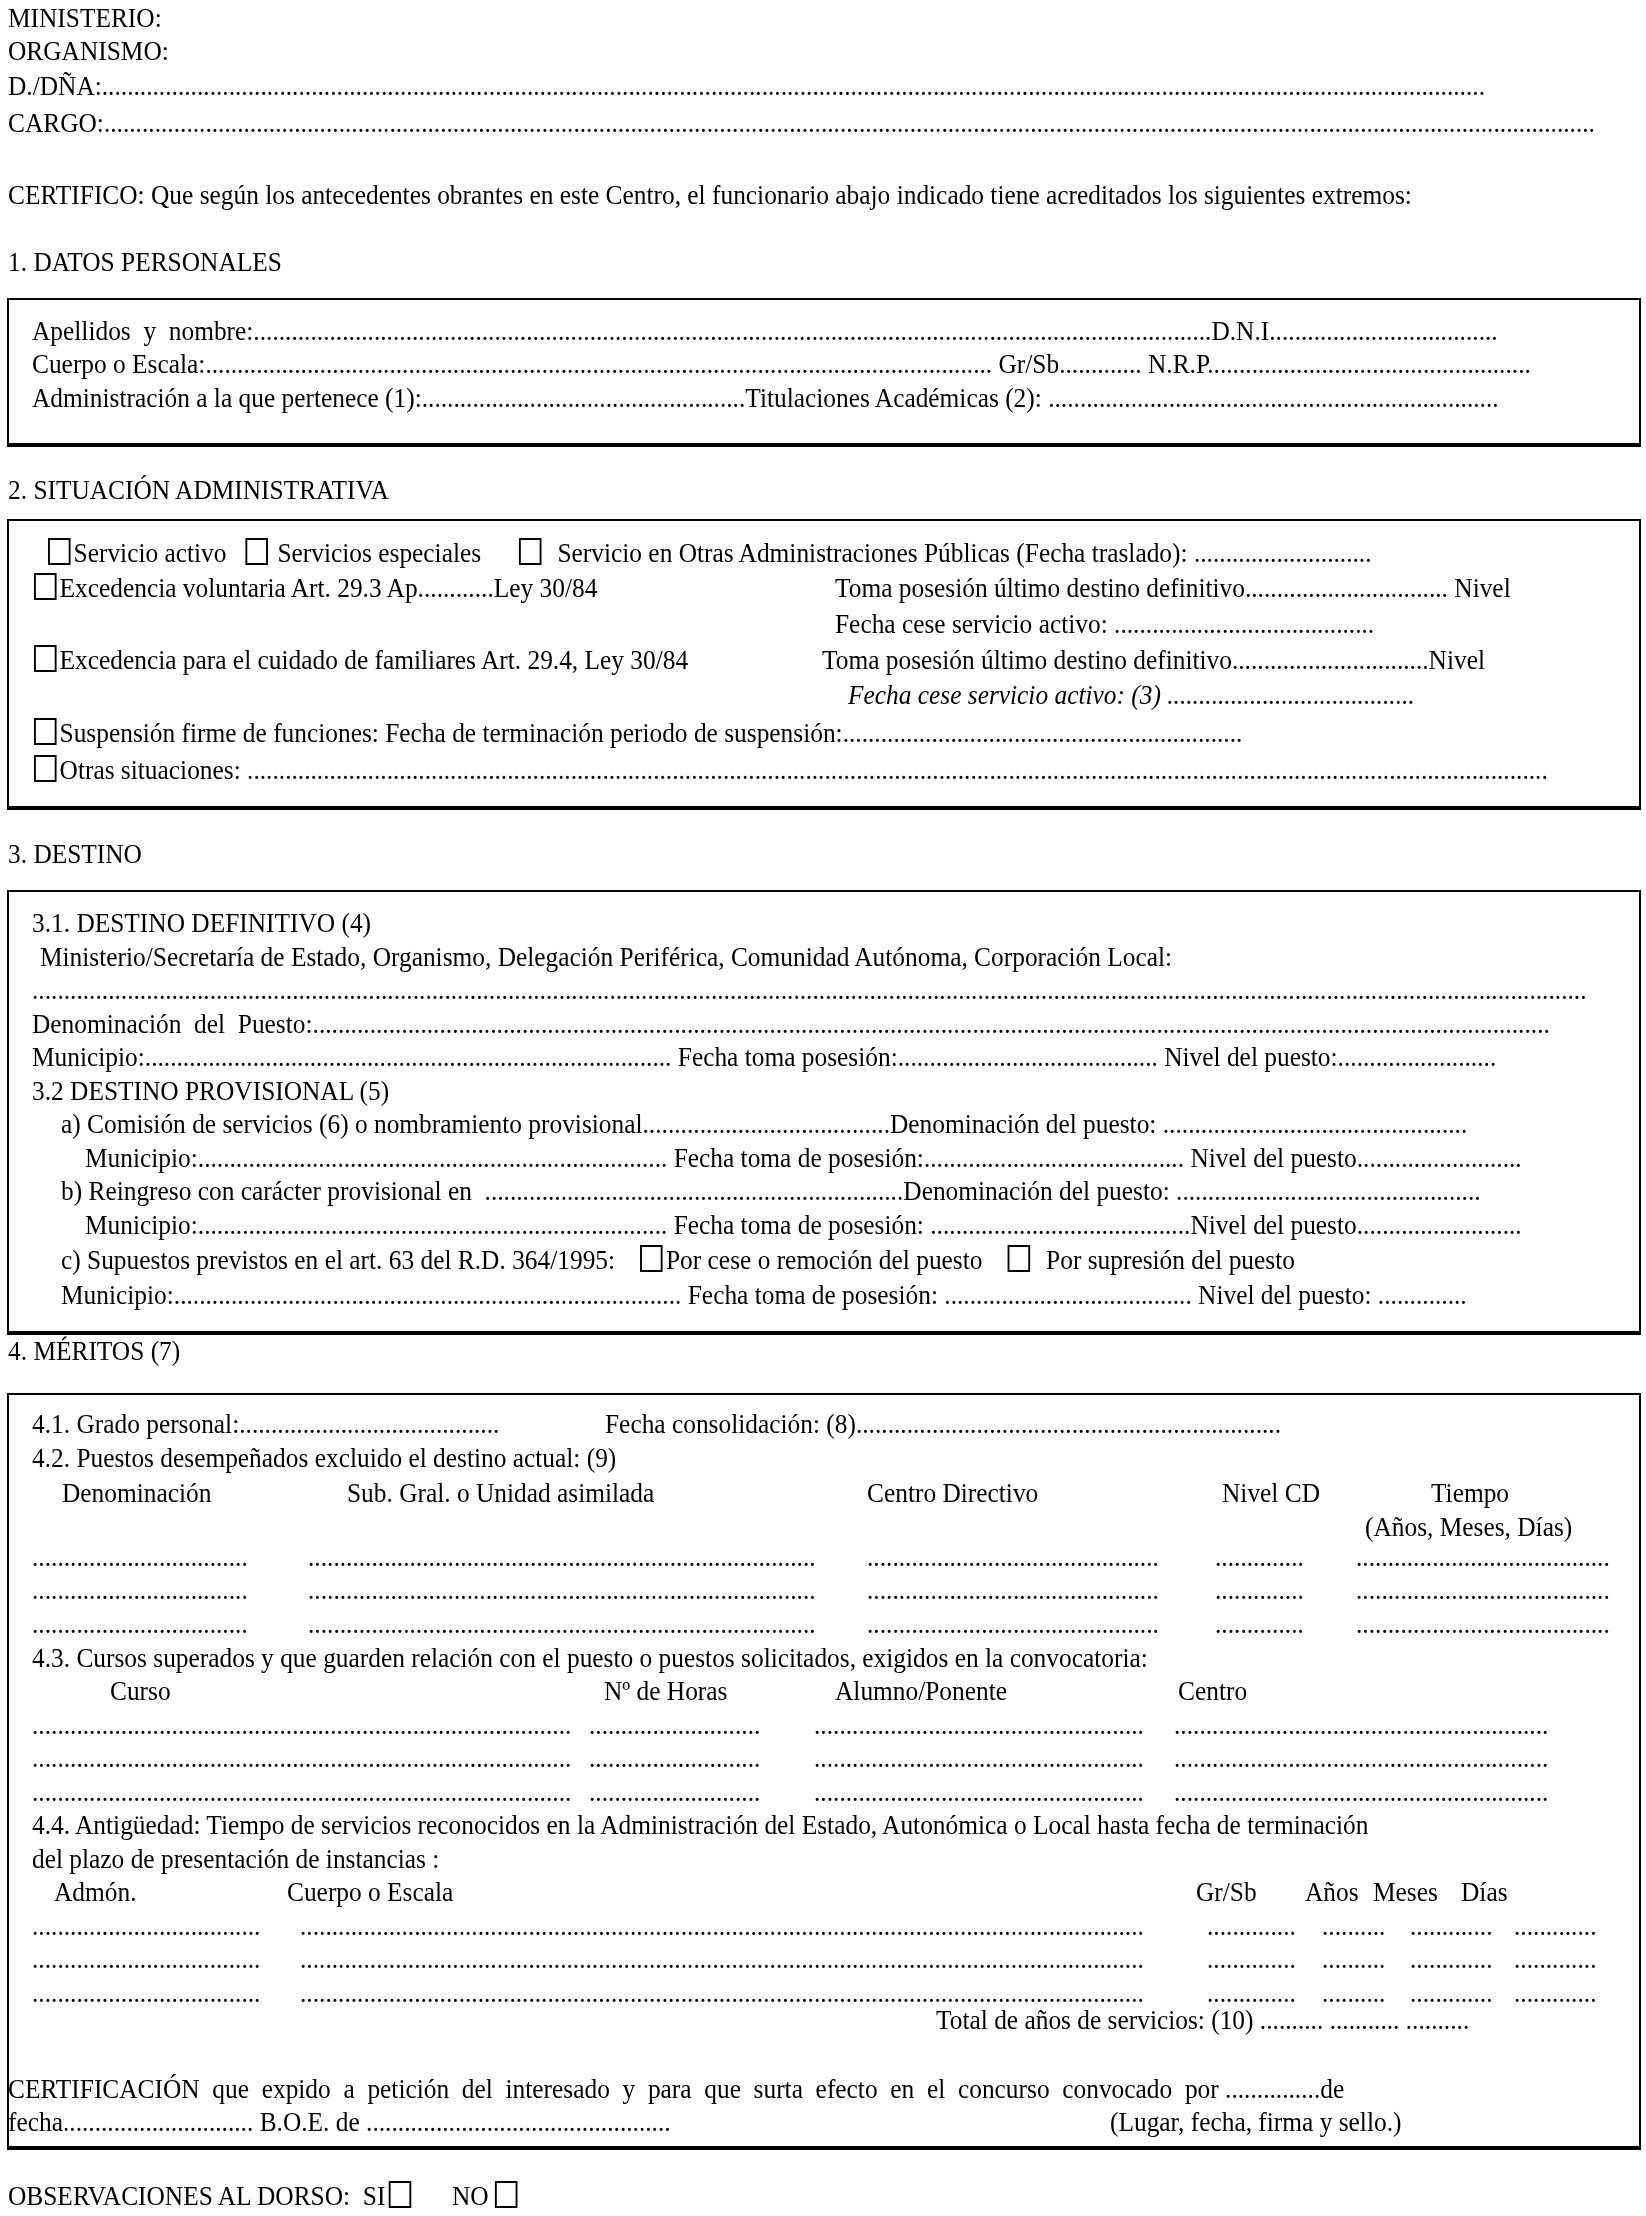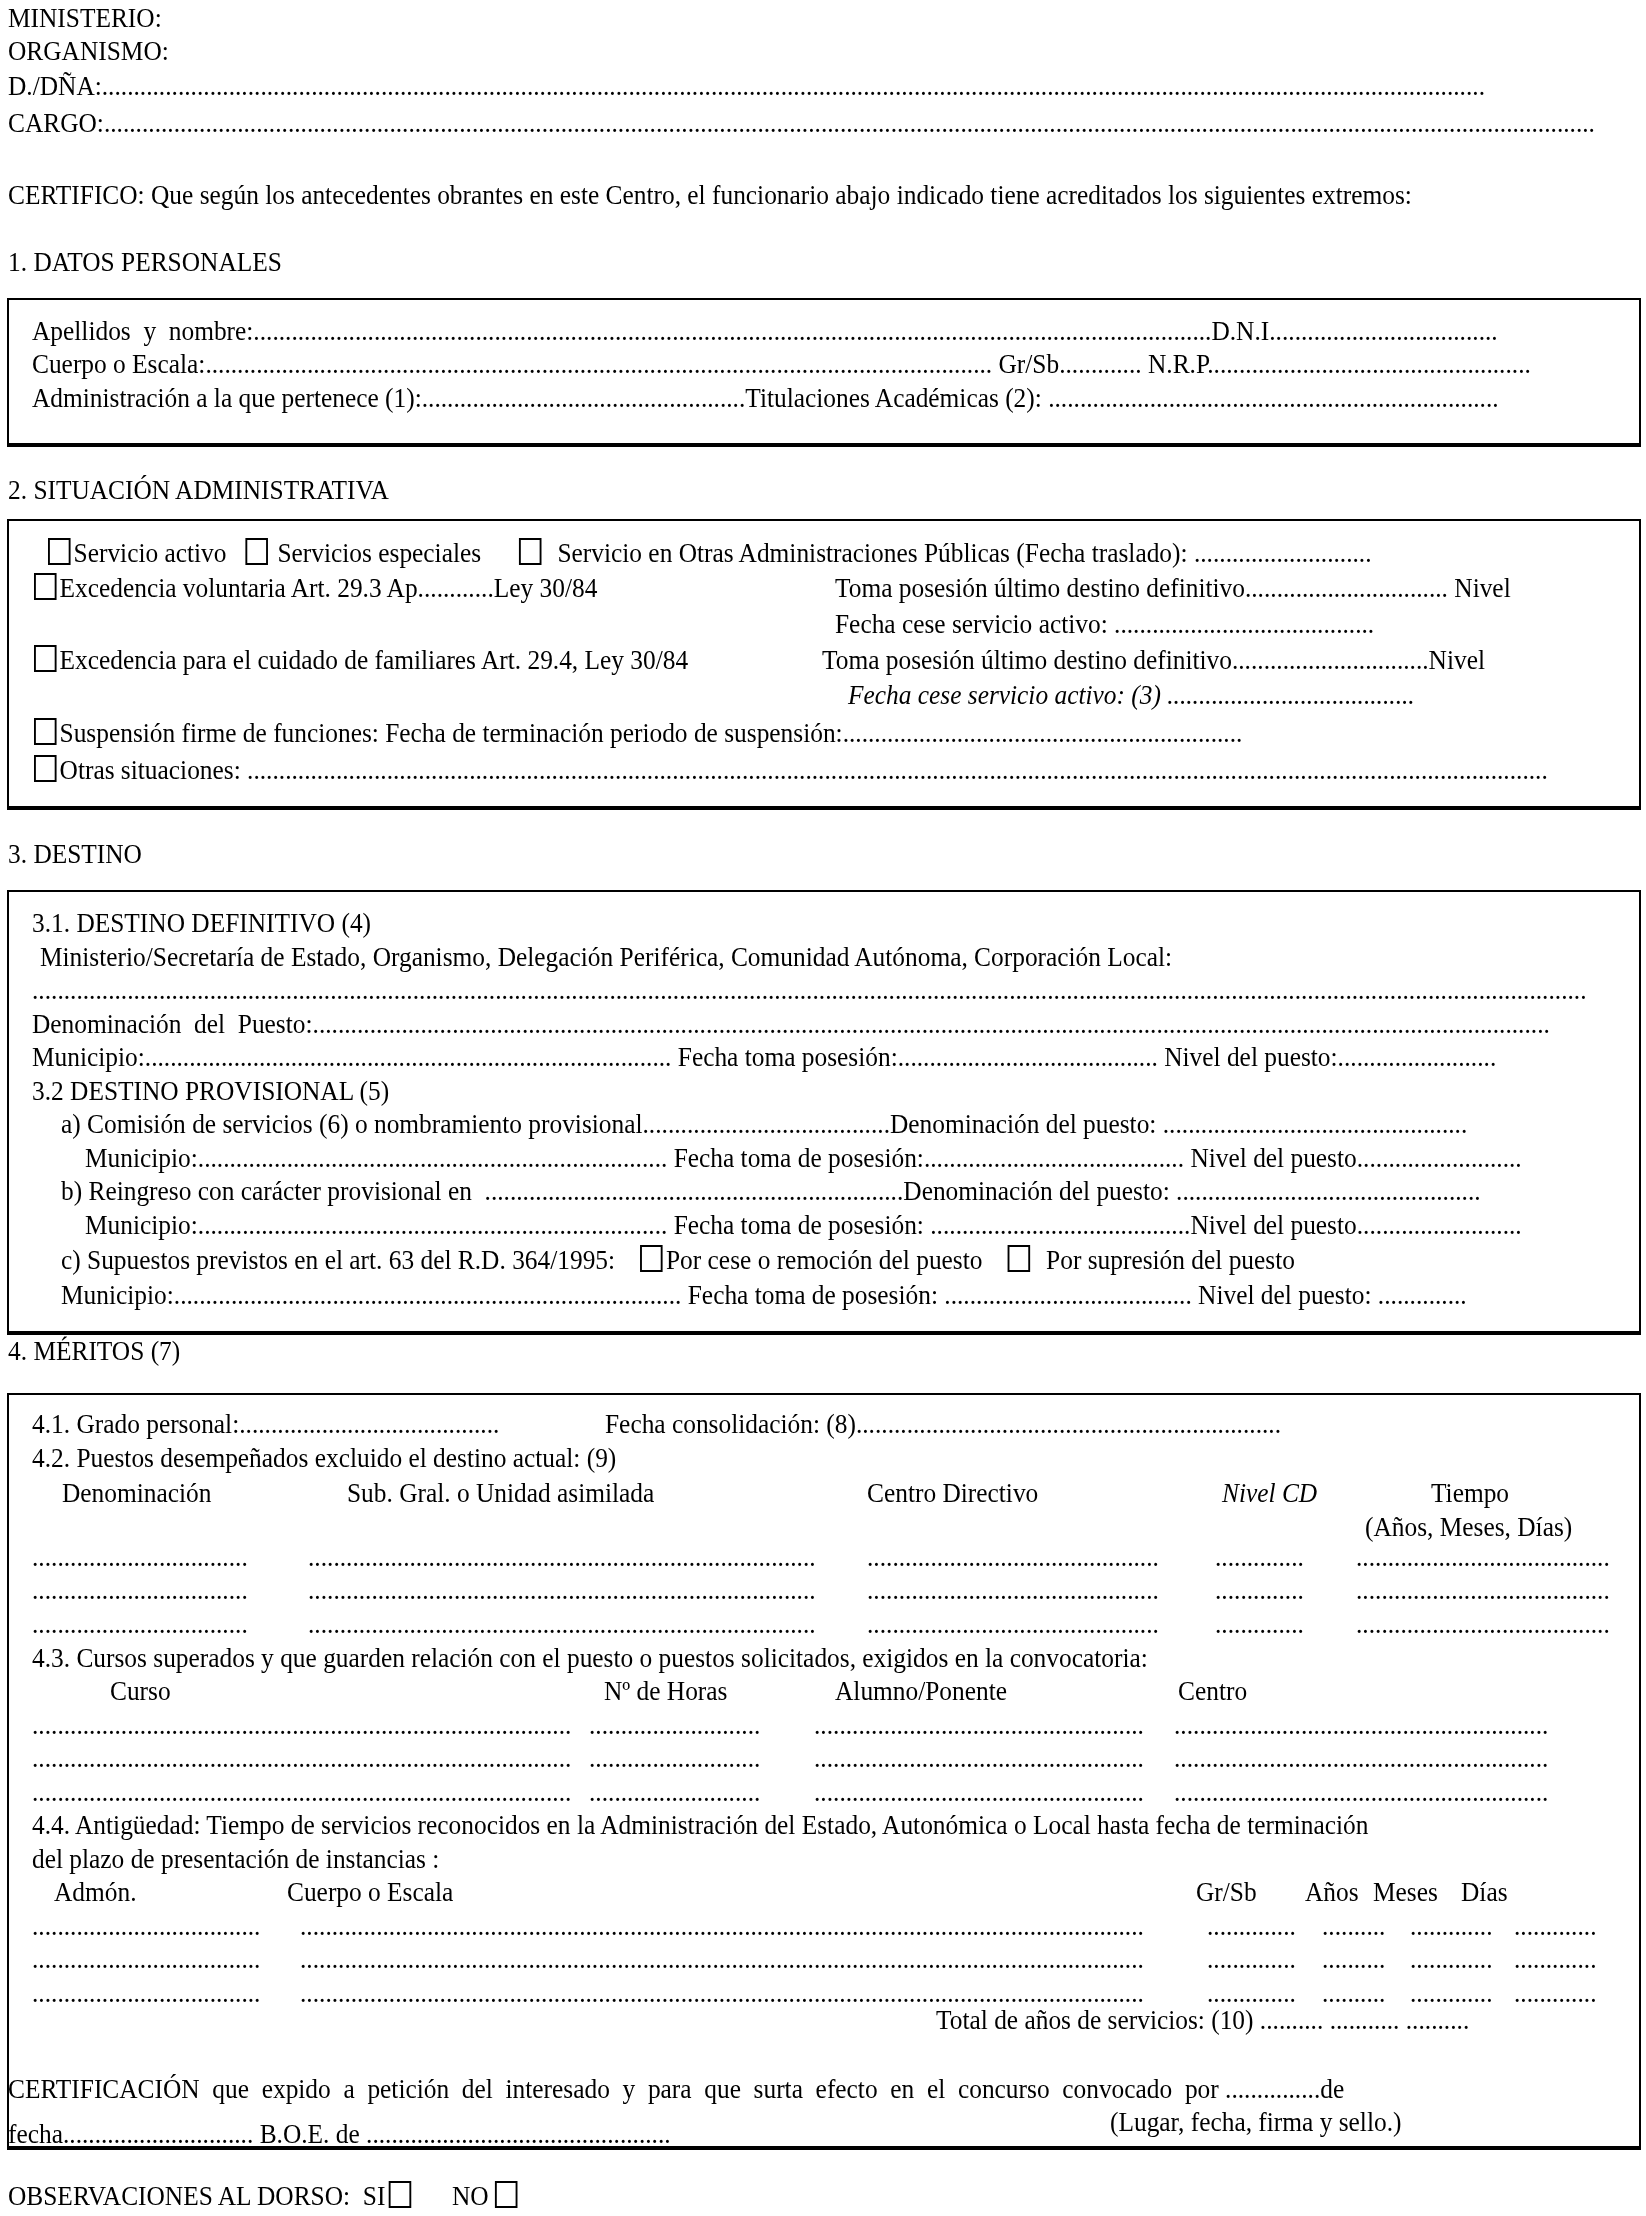--- a/index.html
+++ b/index.html
@@ -55,21 +55,21 @@
 <div class="ln" style="left:61px;top:1279px;"><span class="sx"><span>Municipio:</span><span class="fill-dots ell">................................................................................</span> <span>Fecha toma de posesión:</span> <span class="fill-dots ell">.......................................</span> <span>Nivel del puesto:</span> <span class="fill-dots ell">..............</span></span></div>
 
 <div class="ln" style="left:8px;top:1335px;"><span class="sx">4. MÉRITOS (7)</span></div>
 <div class="box" style="left:7.2px;top:1393px;width:1634px;height:757px;"></div>
 <div class="ln" style="left:32px;top:1408px;"><span class="sx"><span>4.1. Grado personal:</span><span class="fill-dots">.........................................</span></span></div>
 <div class="ln" style="left:605px;top:1408px;"><span class="sx"><span>Fecha consolidación: (8)</span><span class="fill-dots">...................................................................</span></span></div>
 <div class="ln" style="left:32px;top:1442px;"><span class="sx">4.2. Puestos desempeñados excluido el destino actual: (9)</span></div>
 <div class="ln" style="left:62px;top:1477px;"><span class="sx">Denominación</span></div>
 <div class="ln" style="left:315px;top:1477px;margin-left:32px;"><span class="sx">Sub. Gral. o Unidad asimilada</span></div>
 <div class="ln" style="left:867px;top:1477px;"><span class="sx">Centro Directivo</span></div>
-<div class="ln" style="left:1222px;top:1477px;font-style:italic;"><span class="sx">Nivel CD</span></div>
+<div class="ln" style="left:1222px;top:1477px;"><span class="sx">Nivel CD</span></div>
 <div class="ln" style="left:1431px;top:1477px;"><span class="sx">Tiempo</span></div>
 <div class="ln" style="left:1365px;top:1511px;"><span class="sx">(Años, Meses, Días)</span></div>
 
 <div id="puestos-rows">
     <div>
       <div class="ln" style="left: 32px; top: 1541px;"><span class="sx"><span class="fill-dots">..................................</span></span></div>
       <div class="ln" style="left: 308px; top: 1541px;"><span class="sx"><span class="fill-dots">................................................................................</span></span></div>
       <div class="ln" style="left: 867px; top: 1541px;"><span class="sx"><span class="fill-dots">..............................................</span></span></div>
       <div class="ln" style="left: 1215px; top: 1541px;"><span class="sx"><span class="fill-dots">..............</span></span></div>
       <div class="ln" style="left: 1356px; top: 1541px;"><span class="sx"><span class="fill-dots">........................................</span></span></div>
@@ -149,16 +149,16 @@
       <div class="ln" style="left: 1207px; top: 1977px;"><span class="sx"><span class="fill-dots">..............</span></span></div>
       <div class="ln" style="left: 1322px; top: 1977px;"><span class="sx"><span class="fill-dots">..........</span></span></div>
       <div class="ln" style="left: 1410px; top: 1977px;"><span class="sx"><span class="fill-dots">.............</span></span></div>
       <div class="ln" style="left: 1514px; top: 1977px;"><span class="sx"><span class="fill-dots">.............</span></span></div>
     </div>
   </div>
 
 <div class="ln" style="left:936px;top:2004px;"><span class="sx"><span>Total de años de servicios: (10)</span> <span class="fill-dots">..........</span> <span class="fill-dots">...........</span> <span class="fill-dots">..........</span></span></div>
 
 <div class="ln" style="left:8px;top:2073px;width:1632px;"><span class="sx"><span>CERTIFICACIÓN  que  expido  a  petición  del  interesado  y  para  que  surta  efecto  en  el  concurso  convocado  por</span> <span class="fill-dots">...............</span><span>de</span></span></div>
-<div class="ln" style="left:8px;top:2106px;margin-top:12px;"><span class="sx"><span>fecha</span><span class="fill-dots">..............................</span> <span>B.O.E. de</span> <span class="fill-dots">................................................</span></span></div>
+<div class="ln" style="left:8px;top:2106px;"><span class="sx"><span>fecha</span><span class="fill-dots">..............................</span> <span>B.O.E. de</span> <span class="fill-dots">................................................</span></span></div>
 <div class="ln" style="left:1110px;top:2106px;"><span class="sx">(Lugar, fecha, firma y sello.)</span></div>
 <div class="ln" style="left:8px;top:2180px;"><span class="sx"><span>OBSERVACIONES AL DORSO:  SI</span><span class="cb" style="margin-left:3.2px;"></span>      <span>NO</span> <span class="cb"></span></span></div>
 
 
 </body></html>

